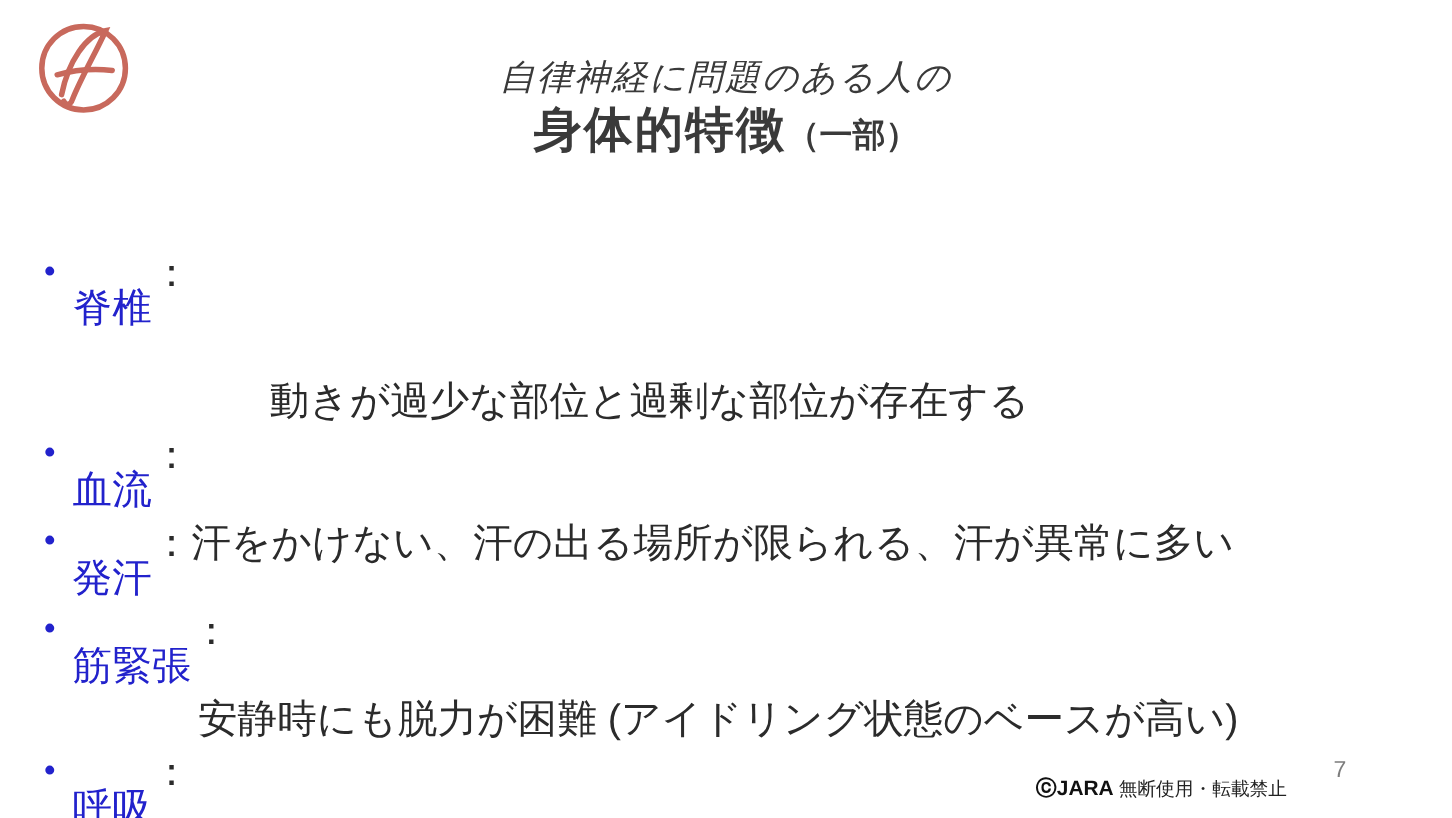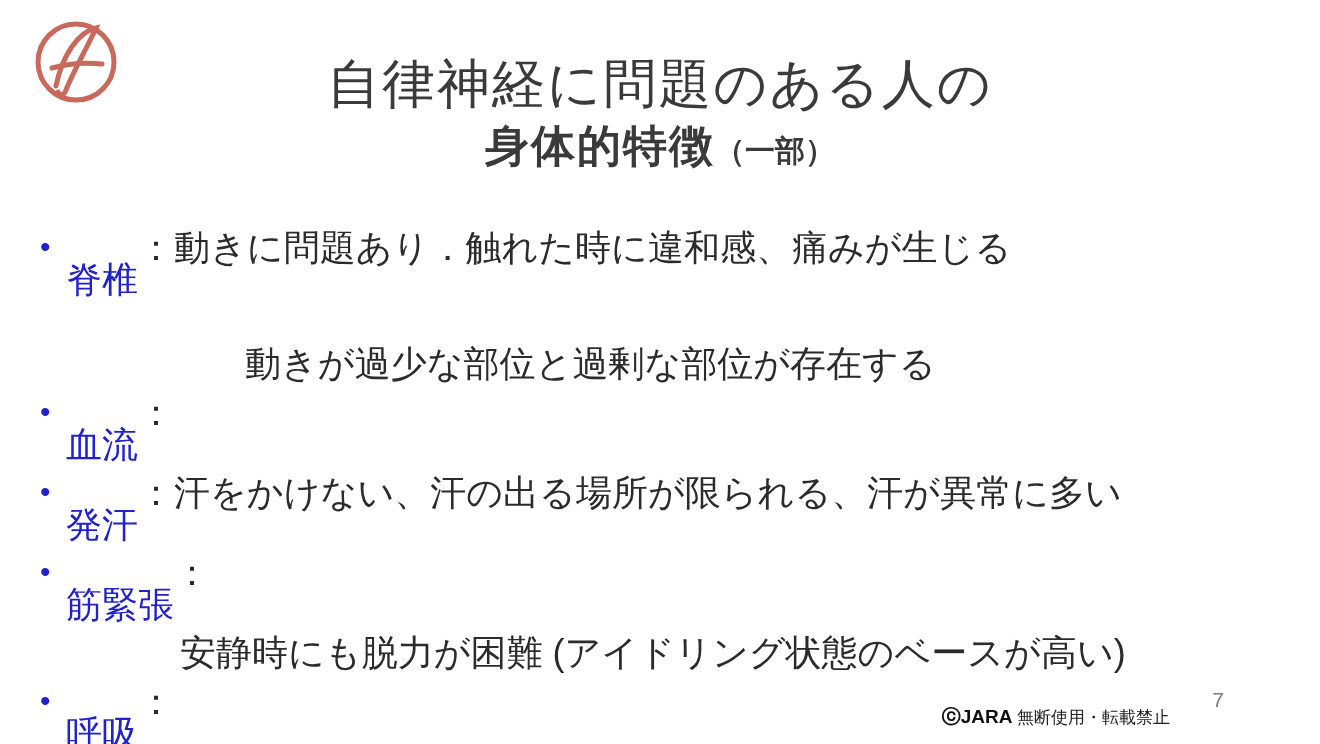--- a/index.html
+++ b/index.html
@@ -34,23 +34,24 @@
   .title-block {
     position: absolute;
     left: 0;
     top: 50px;
     width: 1320px;
     text-align: center;
     color: #3a3a3a;
     line-height: 1.28;
   }
   .title-line1 {
-    font-size: 53px;
+    font-size: 32px;
     letter-spacing: 2px;
     font-weight: 400;
+    font-style: italic;
   }
   .title-line2 {
     font-size: 44px;
     letter-spacing: 2px;
     font-weight: 700;
   }
   .title-sub {
     font-size: 30px;
     letter-spacing: 0px;
   }
@@ -142,21 +143,20 @@
       <span>身体的特徴</span><span class="title-sub">（一部）</span>
     </div>
   </div>
 
   <div class="body">
 
     <div class="bullet-row">
       <span class="bullet-dot">•</span>
       <span class="bullet-key">脊椎</span>
       <span class="bullet-text">：</span>
-      <span class="bullet-text">動きに問題あり．触れた時に違和感、痛みが生じる</span>
     </div>
     <div class="cont-row indent-1">動きが過少な部位と過剰な部位が存在する</div>
 
     <div class="bullet-row">
       <span class="bullet-dot">•</span>
       <span class="bullet-key">血流</span>
       <span class="bullet-text">：</span>
     </div>
 
     <div class="bullet-row">

